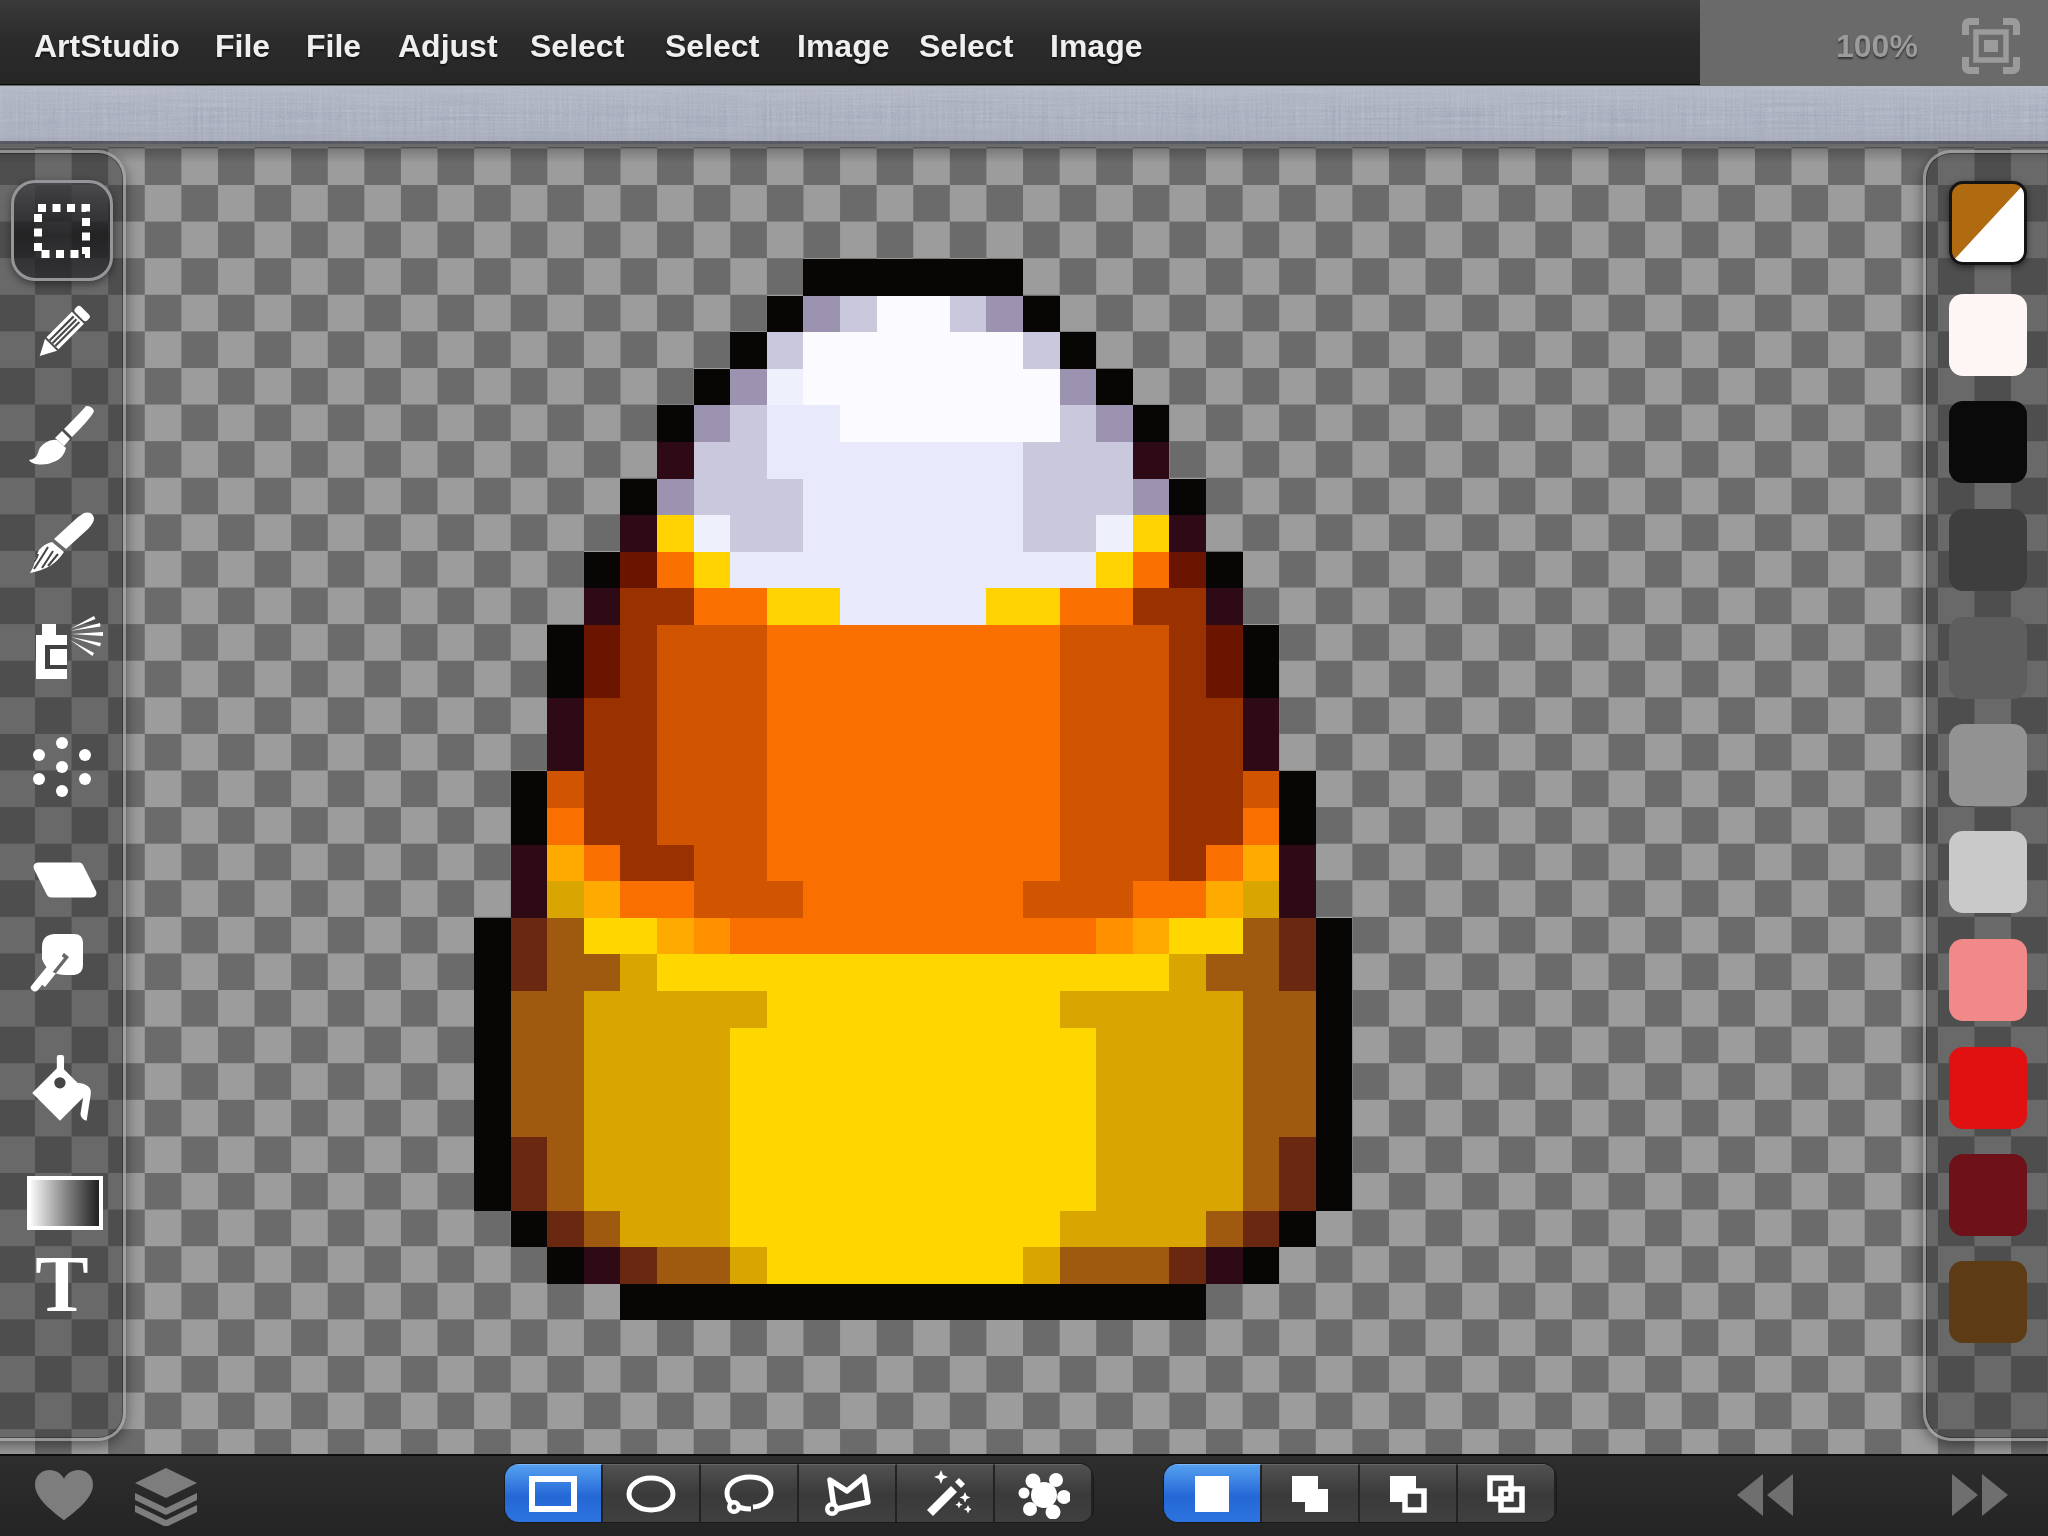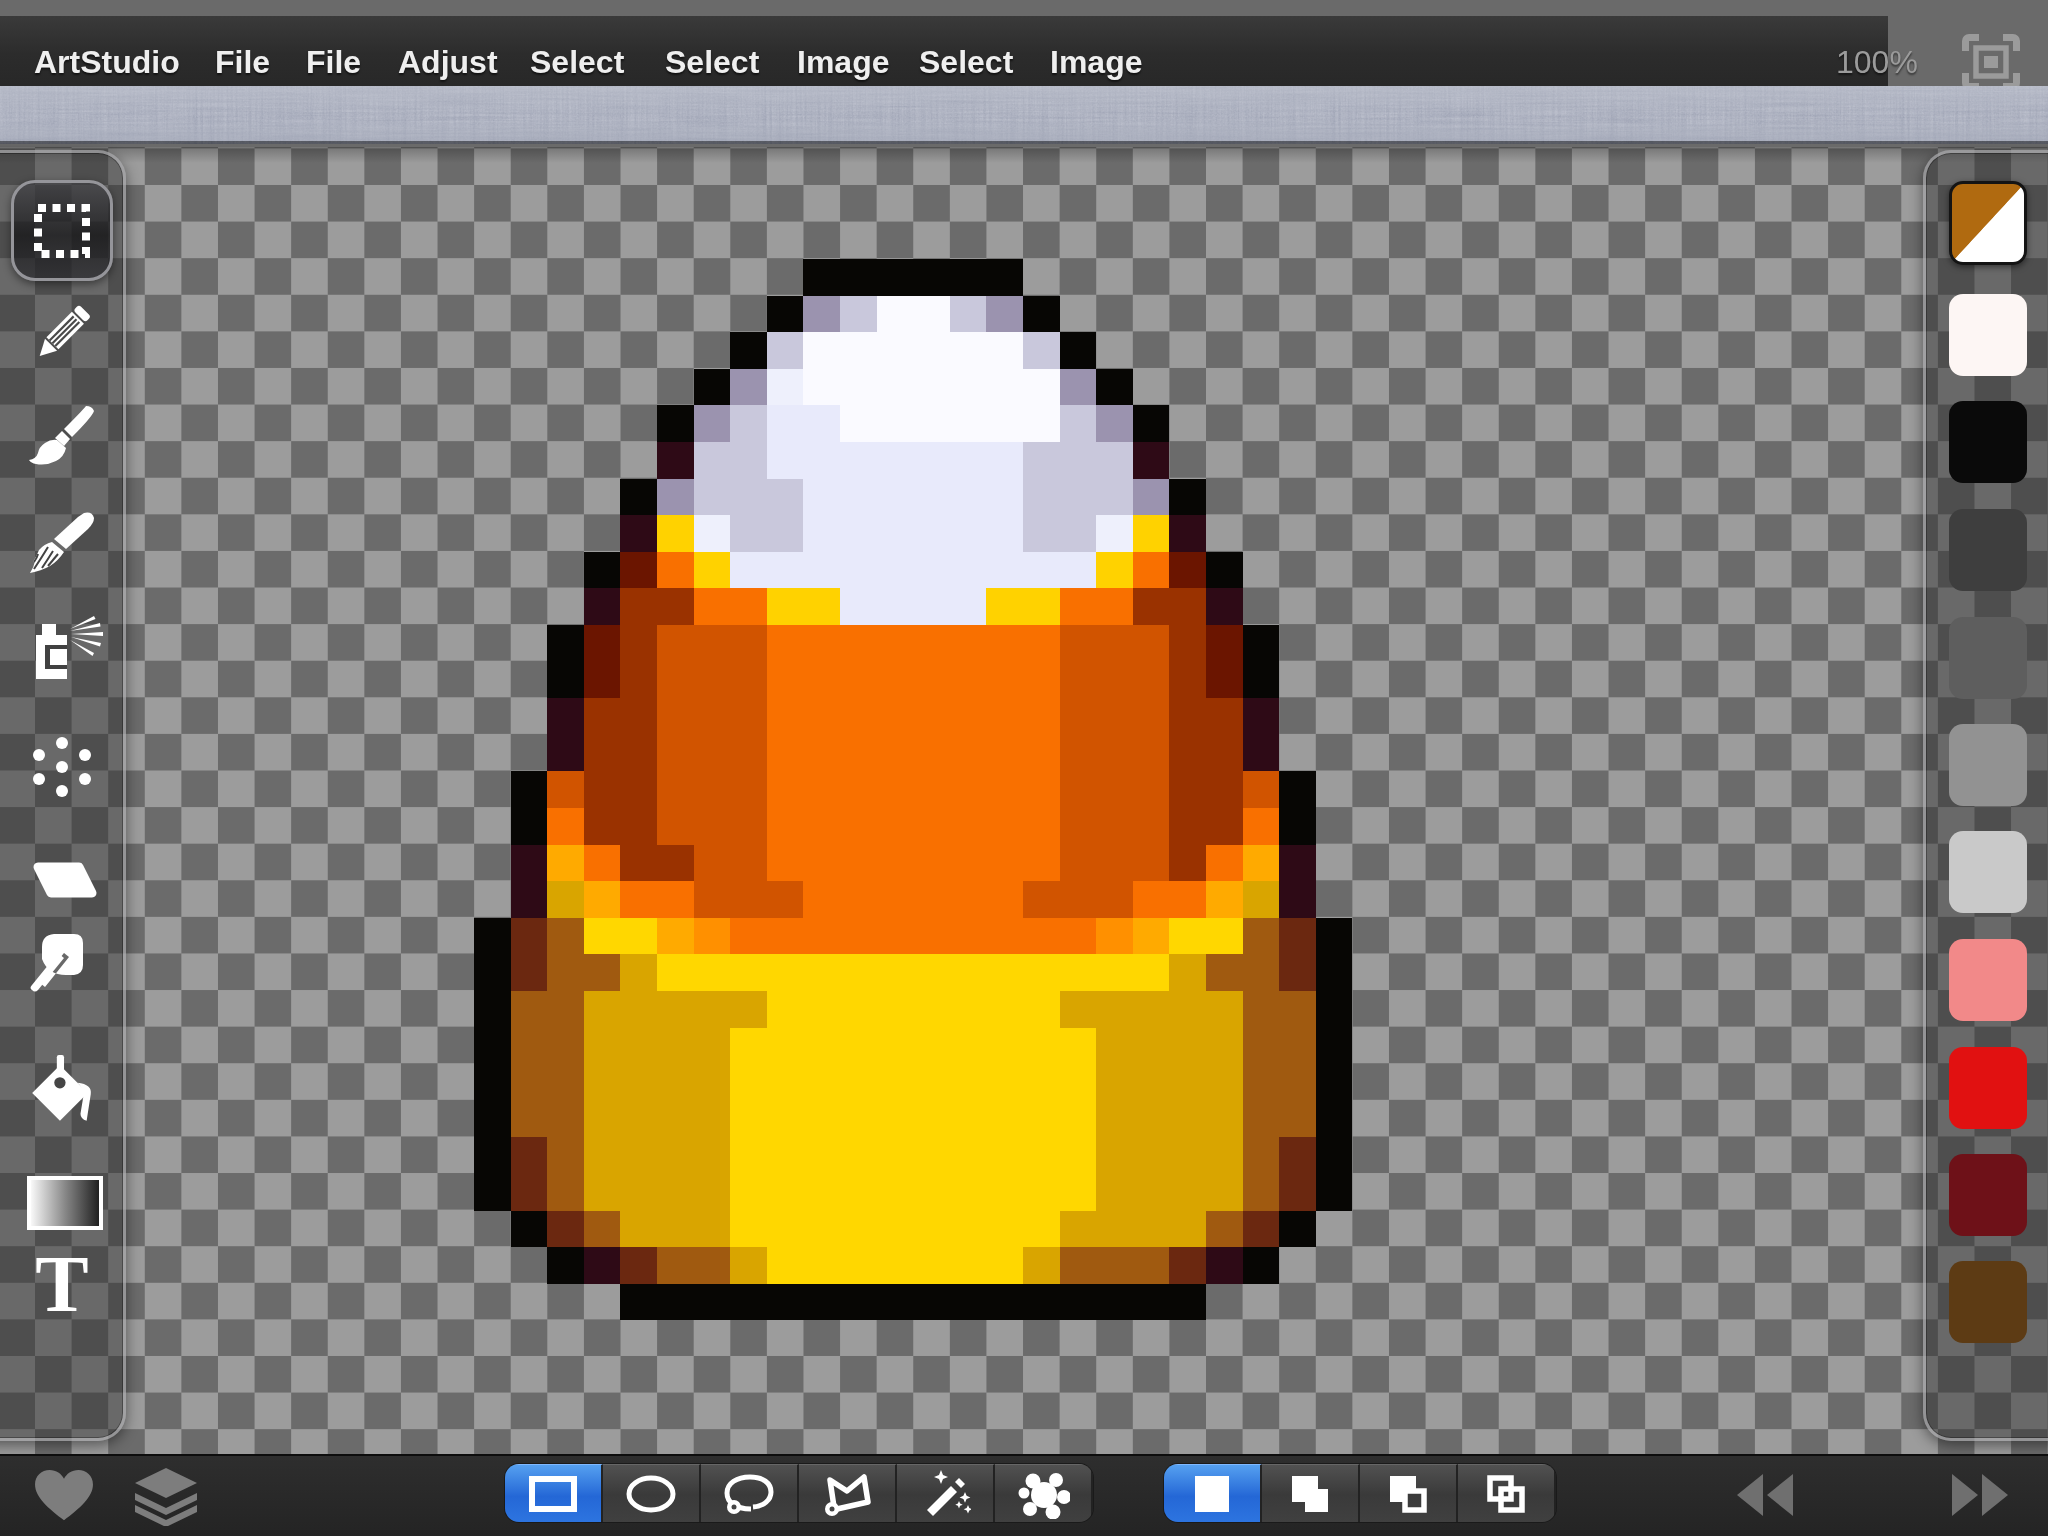--- a/index.html
+++ b/index.html
@@ -1,17 +1,17 @@
 <!DOCTYPE html>
 <html><head><meta charset="utf-8"><style>
 *{margin:0;padding:0;box-sizing:border-box}
 html,body{width:2048px;height:1536px;overflow:hidden;background:#6a6a6a;font-family:"Liberation Sans",sans-serif}
-#topbar{position:absolute;left:0;top:16px;width:1888px;height:85px;background:linear-gradient(#3a3a3a,#2c2c2c 45%,#262626);border-bottom:1px solid #0c0c0c}
+#topbar{position:absolute;left:0;top:0;width:1700px;height:85px;background:linear-gradient(#3a3a3a,#2c2c2c 45%,#262626);border-bottom:1px solid #0c0c0c}
 .menu{position:absolute;top:28px;font-size:32px;font-weight:bold;color:#efefef;text-shadow:0 2px 2px rgba(0,0,0,.55);white-space:nowrap}
-#zoomlbl{position:absolute;top:28px;left:1836px;font-size:32px;font-weight:normal;color:#9b9b9b;text-shadow:0 2px 2px rgba(0,0,0,.5)}
+#zoomlbl{position:absolute;top:28px;left:1836px;font-size:32px;font-weight:bold;color:#9b9b9b;text-shadow:0 2px 2px rgba(0,0,0,.5)}
 #fsicon{position:absolute;left:1962px;top:18px}
 #strip{position:absolute;left:0;top:86px;width:2048px;height:58px;background:#b7bbc8;border-bottom:3px solid #161616}
 #strip svg{position:absolute;left:0;top:0;opacity:.5}
 #canvas{position:absolute;left:0;top:147px;width:2048px;height:1307px;background:conic-gradient(#6b6b6b 0 90deg,#9c9c9c 0 180deg,#6b6b6b 0 270deg,#9c9c9c 0);background-size:73.2px 73.2px;background-position:35px 1.4px}
 #topshadow{position:absolute;left:0;top:0;width:100%;height:16px;background:linear-gradient(rgba(0,0,0,.25),rgba(0,0,0,0))}
 #lpanel{position:absolute;left:-40px;top:3px;width:166px;height:1291px;border-radius:28px;background:rgba(40,40,42,.44);border:3px solid rgba(205,205,210,.55);box-shadow:0 4px 14px rgba(0,0,0,.45), inset 0 0 0 1px rgba(0,0,0,.3)}
 #rpanel{position:absolute;right:-40px;top:3px;width:165px;height:1291px;border-radius:28px;background:rgba(40,40,42,.44);border:3px solid rgba(205,205,210,.55);box-shadow:0 4px 14px rgba(0,0,0,.45), inset 0 0 0 1px rgba(0,0,0,.3)}
 #selbtn{position:absolute;left:11px;top:33px;width:102px;height:101px;border-radius:24px;background:linear-gradient(rgba(62,62,66,.72),rgba(18,18,20,.72) 55%,rgba(40,40,44,.72));border:3px solid #95959a;box-shadow:0 3px 8px rgba(0,0,0,.45)}
 .tool{position:absolute;left:26px;width:72px;text-align:center}
 .swatch{position:absolute;left:1949px;width:78px;height:82px;border-radius:14px}

